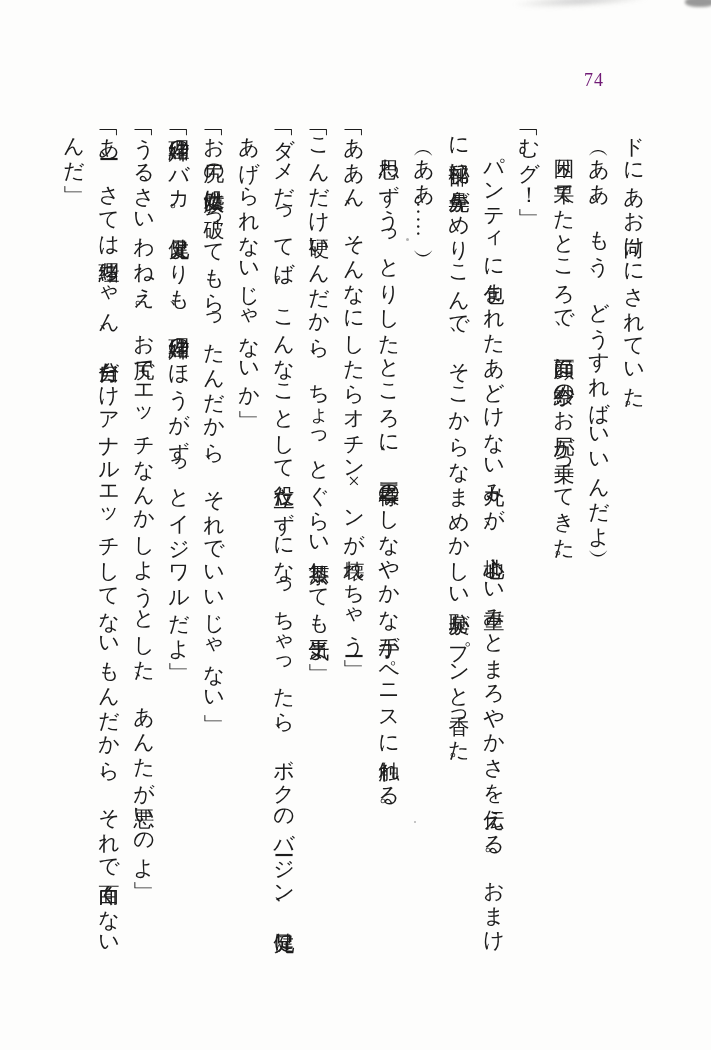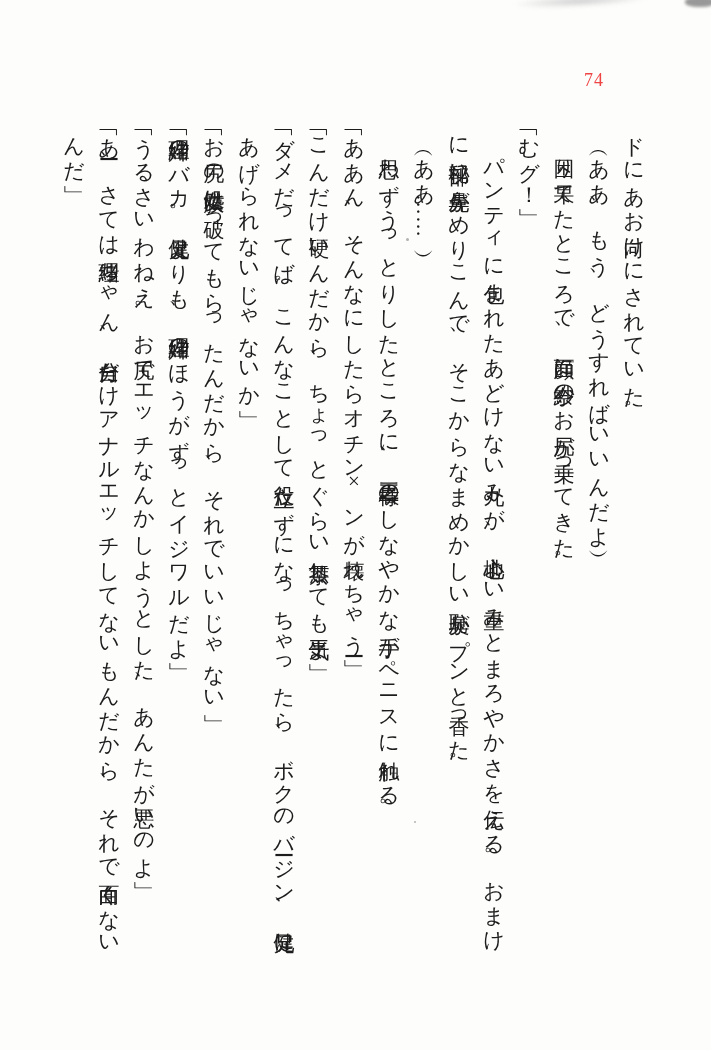--- a/index.html
+++ b/index.html
@@ -14,21 +14,21 @@
     background: #fdfdfc;
     overflow: hidden;
     font-family: "Liberation Serif", "DejaVu Serif", serif;
   }
   .page-number {
     position: absolute;
     top: 70px;
     left: 584px;
     font-size: 18px;
     letter-spacing: 1px;
-    color: #ef4444;
+    color: #701a75;
   }
   .text-block {
     position: absolute;
     top: 122px;
     right: 60px;
     width: 595px;
     height: 842px;
     writing-mode: vertical-rl;
     text-orientation: mixed;
     font-size: 21px;

